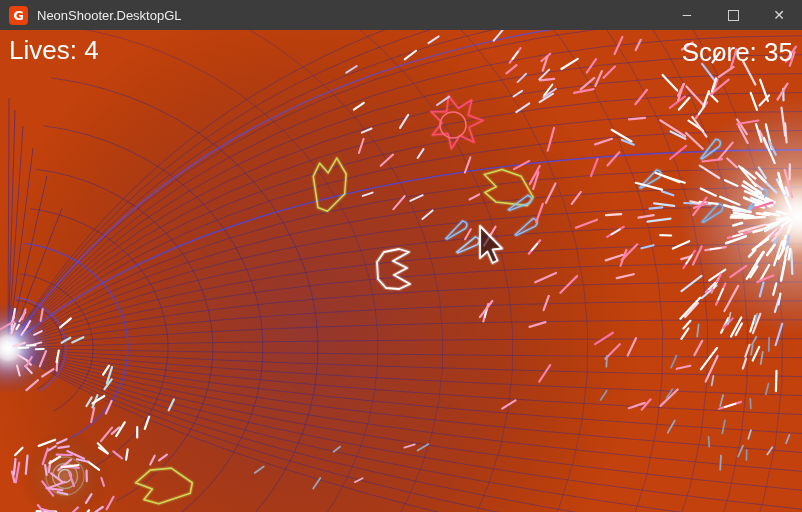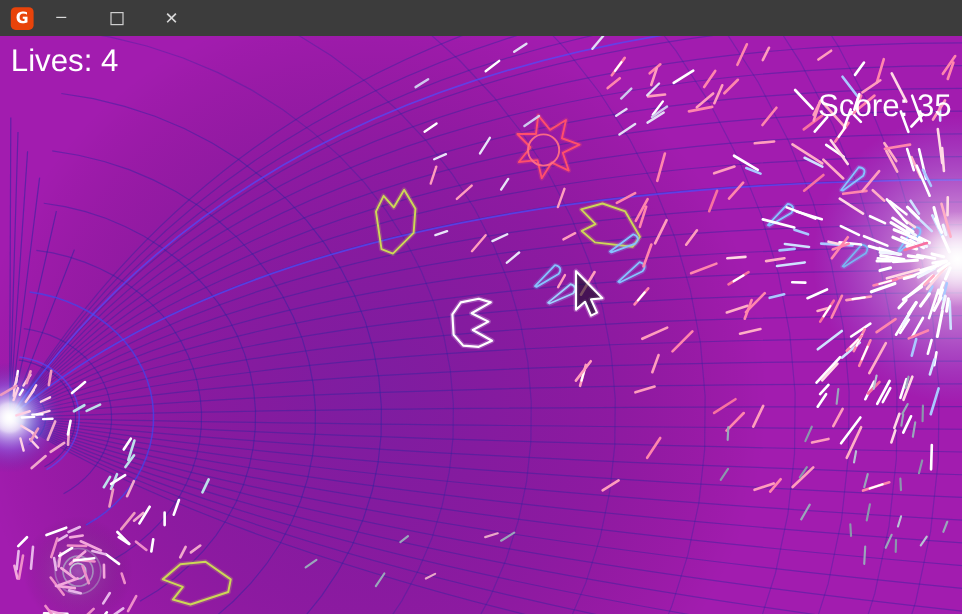--- a/index.html
+++ b/index.html
@@ -9,32 +9,33 @@
             display:flex;align-items:center;}
   .app-icon{width:19px;height:19px;margin-left:9px;border-radius:4px;background:#e8430a;
             color:#fff;font-weight:bold;font-size:13px;display:flex;align-items:center;
             justify-content:center;font-family:"DejaVu Sans",sans-serif;flex:0 0 auto;}
   .title-text{color:#ececec;font-size:13px;margin-left:9px;flex:1;white-space:nowrap;}
   .win-btn{width:46px;height:30px;display:flex;align-items:center;justify-content:center;
            color:#d9d9d9;font-size:13px;cursor:default;}
   .min-glyph{font-size:15px;transform:translateY(-2px);}
   .max-box{width:9px;height:9px;border:1px solid #cfcfcf;display:block;}
   .close-glyph{font-size:14px;}
-  .game{position:absolute;top:30px;left:0;width:802px;height:482px;background:#a21caf;}
+  .game{position:absolute;top:30px;left:0;width:802px;height:482px;background:#c2410c;}
   .game svg{position:absolute;top:0;left:0;}
   .hud{position:absolute;color:#fff;z-index:5;pointer-events:none;}
   .hud-lives{left:9px;top:5px;font-size:26px;}
-  .hud-right{right:9px;top:7px;font-size:26px;text-align:right;line-height:31px;margin-top:36px;}
+  .hud-right{right:9px;top:7px;font-size:26px;text-align:right;line-height:31px;}
 </style>
 </head>
 <body>
 
 <div class="window">
   <div class="titlebar">
     <div class="app-icon">G</div>
+    <div class="title-text">NeonShooter.DesktopGL</div>
     <div class="win-btn">
       <span class="min-glyph">–</span>
     </div>
     <div class="win-btn">
       <span class="max-box"></span>
     </div>
     <div class="win-btn">
       <span class="close-glyph">✕</span>
     </div>
   </div>

